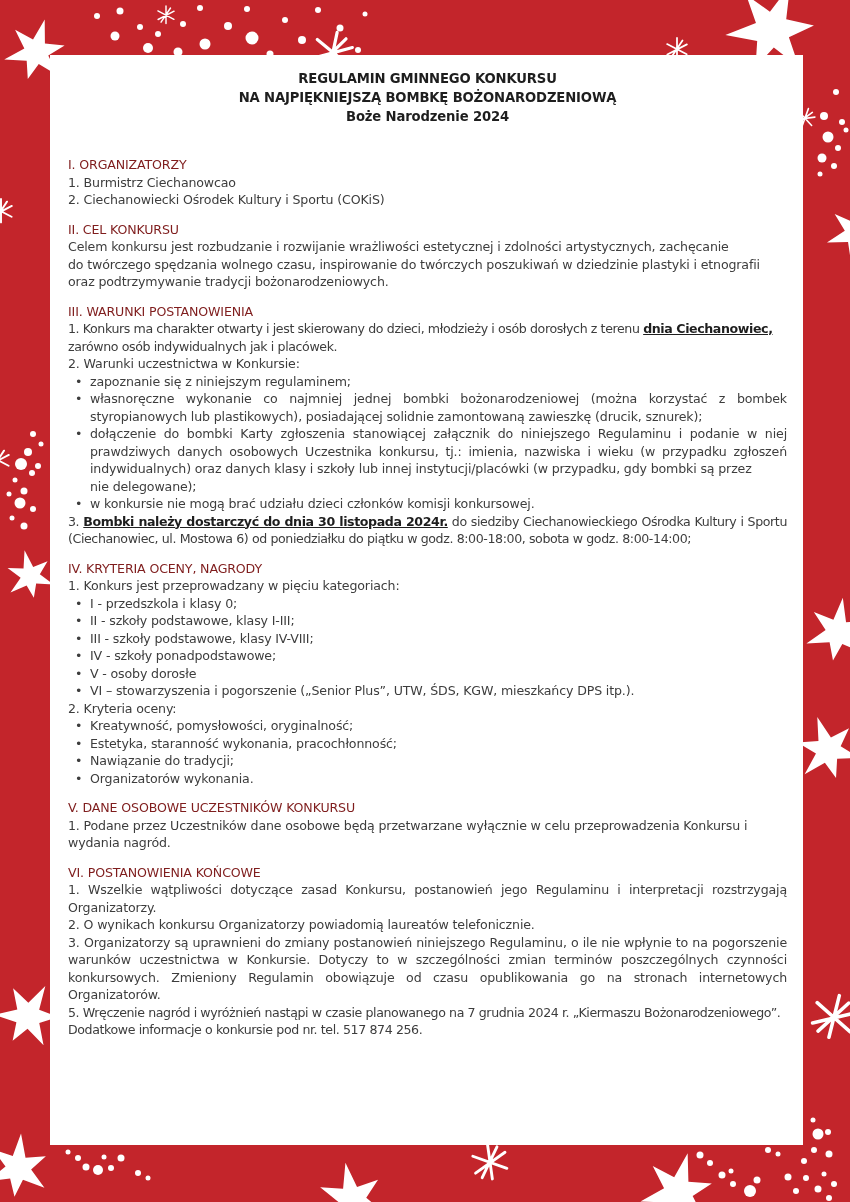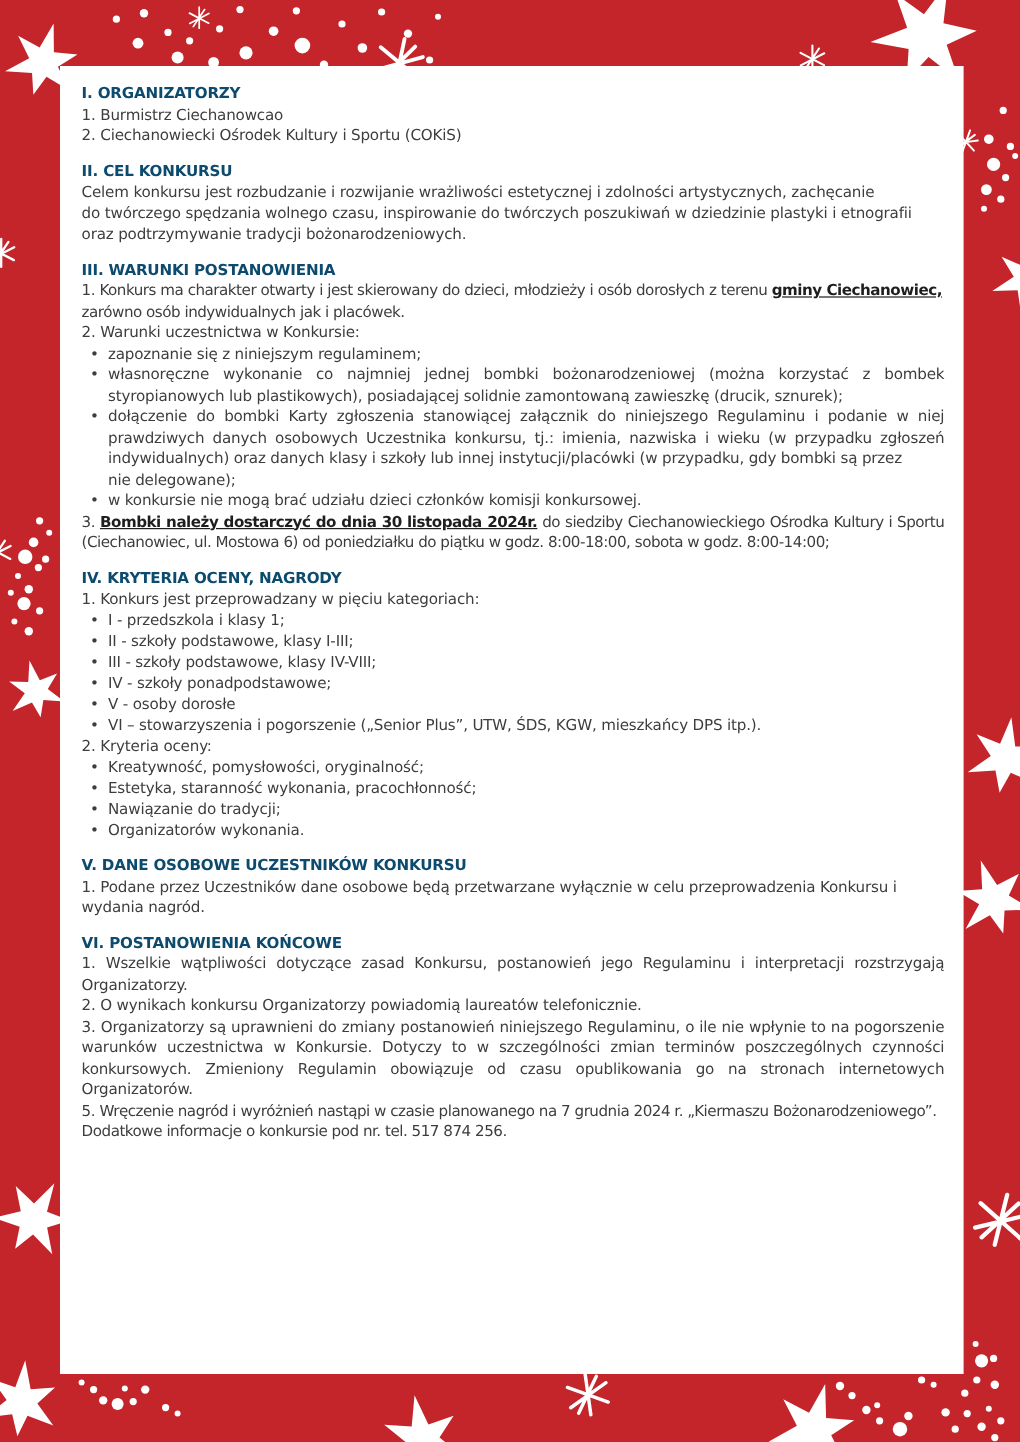--- a/index.html
+++ b/index.html
@@ -28,22 +28,22 @@
   .title {
     text-align: center;
     font-weight: 700;
     font-size: 13.2px;
     line-height: 19px;
     color: #1e1e1e;
     margin-bottom: 30px;
   }
   .section { margin-top: 12px; }
   .h {
-    font-weight: 700;
-    color: #0c4a6e;
+    font-weight: 400;
+    color: #7f1d1d;
   }
   .p { margin: 0; }
   .pre { white-space: pre-line; }
   .justify { text-align: justify; }
   .tight { letter-spacing: -0.4px; }
   .em {
     font-weight: 700;
     color: #1e1e1e;
     text-decoration: underline;
   }
@@ -66,37 +66,42 @@
   }
   svg.decor .fillwhite { fill: var(--star-color, #ffffff); }
   svg.decor .strokewhite { stroke: var(--star-color, #ffffff); fill: none; stroke-linecap: round; }
 </style>
 </head>
 <body style="background: rgb(195, 37, 43);">
 
 <div class="paper" style="background: rgb(255, 255, 255);">
   <div class="content">
 
+    <div class="title">
+      <div>REGULAMIN GMINNEGO KONKURSU</div>
+      <div>NA NAJPIĘKNIEJSZĄ BOMBKĘ BOŻONARODZENIOWĄ</div>
+      <div>Boże Narodzenie 2024</div>
+    </div>
 
     <div class="section" style="margin-top:0">
       <div class="h">I. ORGANIZATORZY</div>
       <div class="p">1. Burmistrz Ciechanowcao</div>
       <div class="p">2. Ciechanowiecki Ośrodek Kultury i Sportu (COKiS)</div>
     </div>
 
     <div class="section">
       <div class="h">II. CEL KONKURSU</div>
       <div class="p pre">Celem konkursu jest rozbudzanie i rozwijanie wrażliwości estetycznej i zdolności artystycznych, zachęcanie
 do twórczego spędzania wolnego czasu, inspirowanie do twórczych poszukiwań w dziedzinie plastyki i etnografii
 oraz podtrzymywanie tradycji bożonarodzeniowych.</div>
     </div>
 
     <div class="section">
       <div class="h">III. WARUNKI POSTANOWIENIA</div>
-      <div class="p tight"><span>1. Konkurs ma charakter otwarty i jest skierowany do dzieci, młodzieży i osób dorosłych z terenu </span><span class="em">gminy Ciechanowiec,</span><br><span>zarówno osób indywidualnych jak i placówek.</span></div>
+      <div class="p tight"><span>1. Konkurs ma charakter otwarty i jest skierowany do dzieci, młodzieży i osób dorosłych z terenu </span><span class="em">dnia Ciechanowiec,</span><br><span>zarówno osób indywidualnych jak i placówek.</span></div>
       <div class="p">2. Warunki uczestnictwa w Konkursie:</div>
       <ul class="bullets">
         <li>
             <span class="dot">•</span>
             <span class="li-text">zapoznanie się z niniejszym regulaminem;</span>
           </li>
         <li>
             <span class="dot">•</span>
             <span class="li-text justify">własnoręczne wykonanie co najmniej jednej bombki bożonarodzeniowej (można korzystać z bombek styropianowych lub plastikowych), posiadającej solidnie zamontowaną zawieszkę (drucik, sznurek);</span>
           </li>
@@ -112,21 +117,21 @@
       </ul>
       <div class="p justify tight"><span>3. </span><span class="em">Bombki należy dostarczyć do dnia 30 listopada 2024r.</span><span> do siedziby Ciechanowieckiego Ośrodka Kultury i Sportu (Ciechanowiec, ul. Mostowa 6) od poniedziałku do piątku w godz. 8:00-18:00, sobota w godz. 8:00-14:00;</span></div>
     </div>
 
     <div class="section">
       <div class="h">IV. KRYTERIA OCENY, NAGRODY</div>
       <div class="p">1. Konkurs jest przeprowadzany w pięciu kategoriach:</div>
       <ul class="bullets">
         <li>
             <span class="dot">•</span>
-            <span class="li-text">I - przedszkola i klasy 1;</span>
+            <span class="li-text">I - przedszkola i klasy 0;</span>
           </li>
         <li>
             <span class="dot">•</span>
             <span class="li-text">II - szkoły podstawowe, klasy I-III;</span>
           </li>
         <li>
             <span class="dot">•</span>
             <span class="li-text">III - szkoły podstawowe, klasy IV-VIII;</span>
           </li>
         <li>

